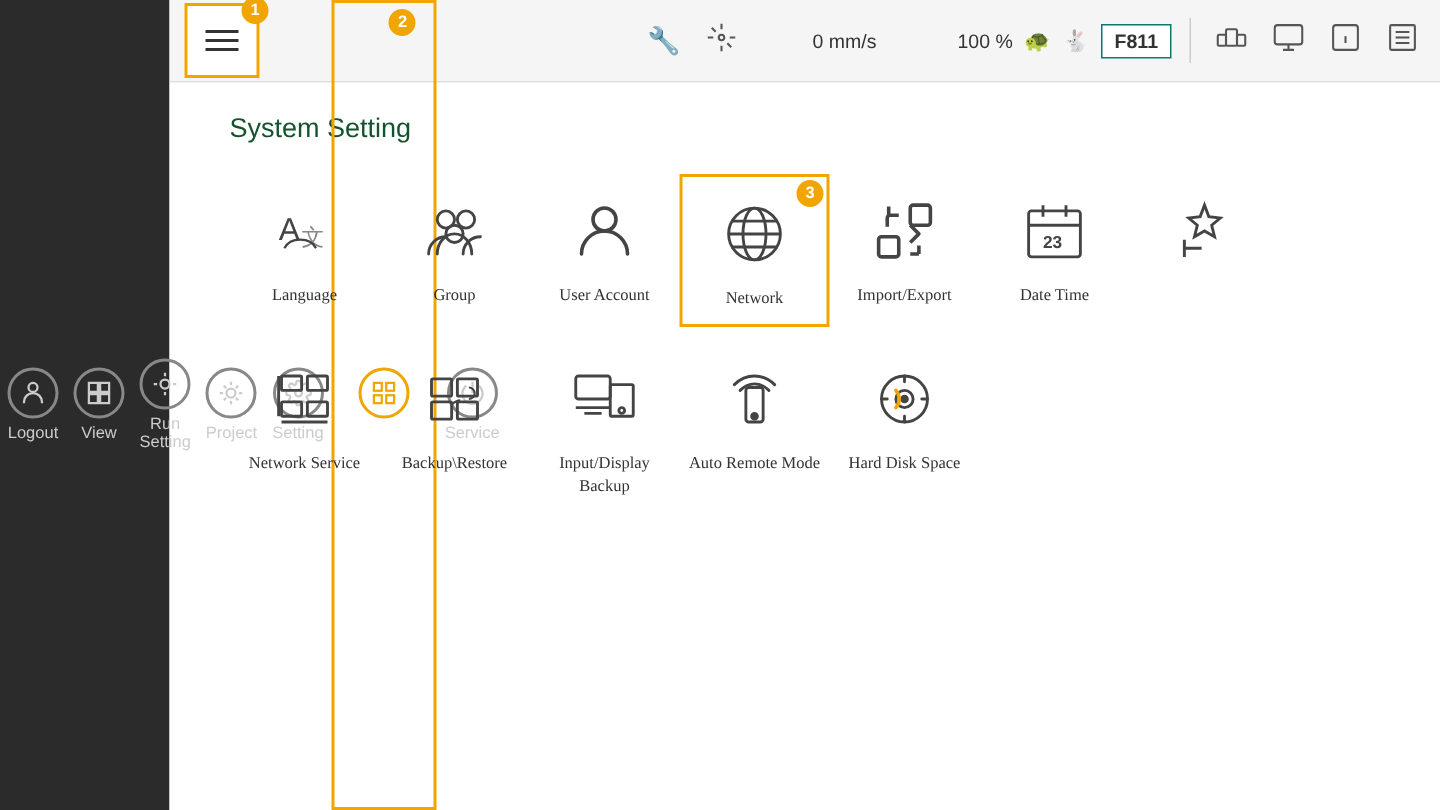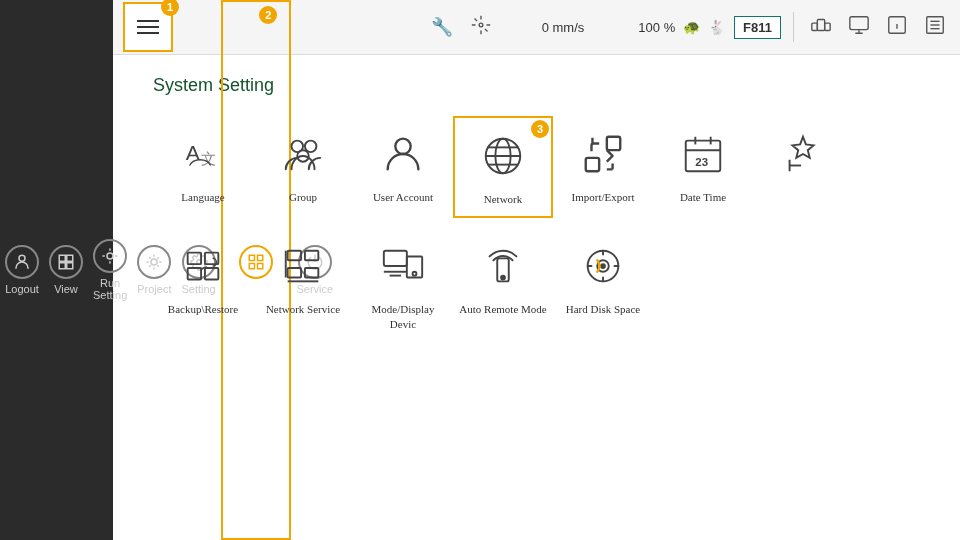--- a/index.html
+++ b/index.html
@@ -452,56 +452,56 @@
             <path d="M24 6l3 8 8 1-6 5 2 8-7-4-7 4 2-8-6-5 8-1z"></path>
             <line x1="10" y1="30" x2="10" y2="42"></line>
             <line x1="10" y1="36" x2="22" y2="36"></line>
           </svg>
         </div>
       </div>
 
       <div class="icon-item">
         <div class="icon-box">
           <svg class="svg-icon" viewBox="0 0 48 48" fill="none" stroke="#444" stroke-width="2">
+            <rect x="8" y="8" width="14" height="10" rx="1"></rect>
+            <rect x="26" y="8" width="14" height="10" rx="1"></rect>
+            <rect x="8" y="26" width="14" height="10" rx="1"></rect>
+            <rect x="26" y="26" width="14" height="10" rx="1"></rect>
+            <line x1="8" y1="40" x2="40" y2="40"></line>
+            <line x1="6" y1="8" x2="6" y2="36"></line>
+          </svg>
+        </div>
+        <span class="icon-label">Network Service</span>
+      </div>
+
+      <div class="icon-item">
+        <div class="icon-box">
+          <svg class="svg-icon" viewBox="0 0 48 48" fill="none" stroke="#444" stroke-width="2">
             <rect x="8" y="10" width="14" height="12" rx="1"></rect>
             <rect x="8" y="26" width="14" height="12" rx="1"></rect>
             <rect x="26" y="10" width="14" height="12" rx="1"></rect>
             <rect x="26" y="26" width="14" height="12" rx="1"></rect>
             <path d="M34 16a4 4 0 110 8" stroke-width="1.5"></path>
             <path d="M22 28c2-2 4-3 6-3" stroke-width="1.5"></path>
           </svg>
         </div>
         <span class="icon-label">Backup\Restore</span>
       </div>
 
       <div class="icon-item">
         <div class="icon-box">
           <svg class="svg-icon" viewBox="0 0 48 48" fill="none" stroke="#444" stroke-width="2">
-            <rect x="8" y="8" width="14" height="10" rx="1"></rect>
-            <rect x="26" y="8" width="14" height="10" rx="1"></rect>
-            <rect x="8" y="26" width="14" height="10" rx="1"></rect>
-            <rect x="26" y="26" width="14" height="10" rx="1"></rect>
-            <line x1="8" y1="40" x2="40" y2="40"></line>
-            <line x1="6" y1="8" x2="6" y2="36"></line>
-          </svg>
-        </div>
-        <span class="icon-label">Network Service</span>
-      </div>
-
-      <div class="icon-item">
-        <div class="icon-box">
-          <svg class="svg-icon" viewBox="0 0 48 48" fill="none" stroke="#444" stroke-width="2">
             <rect x="4" y="8" width="24" height="16" rx="2"></rect>
             <rect x="28" y="14" width="16" height="22" rx="1"></rect>
             <line x1="4" y1="30" x2="28" y2="30"></line>
             <line x1="10" y1="34" x2="22" y2="34"></line>
             <circle cx="36" cy="32" r="2"></circle>
           </svg>
         </div>
-        <span class="icon-label">Mode/Display Devic</span>
+        <span class="icon-label">Input/Display Backup</span>
       </div>
 
       <div class="icon-item">
         <div class="icon-box">
           <svg class="svg-icon" viewBox="0 0 48 48" fill="none" stroke="#444" stroke-width="2">
             <rect x="18" y="16" width="12" height="24" rx="2"></rect>
             <circle cx="24" cy="36" r="2" fill="#444"></circle>
             <path d="M10 14c3.8-3.8 9-6 14-6s10.2 2.2 14 6" stroke-linecap="round"></path>
             <path d="M14 18c2.8-2.8 6.6-4.5 10-4.5s7.2 1.7 10 4.5" stroke-linecap="round"></path>
           </svg>

